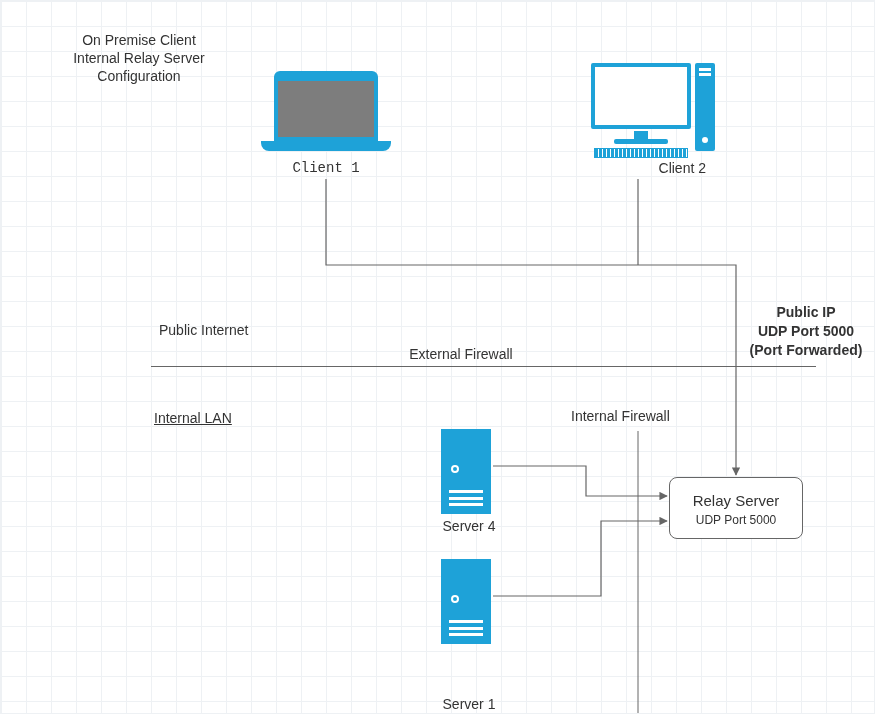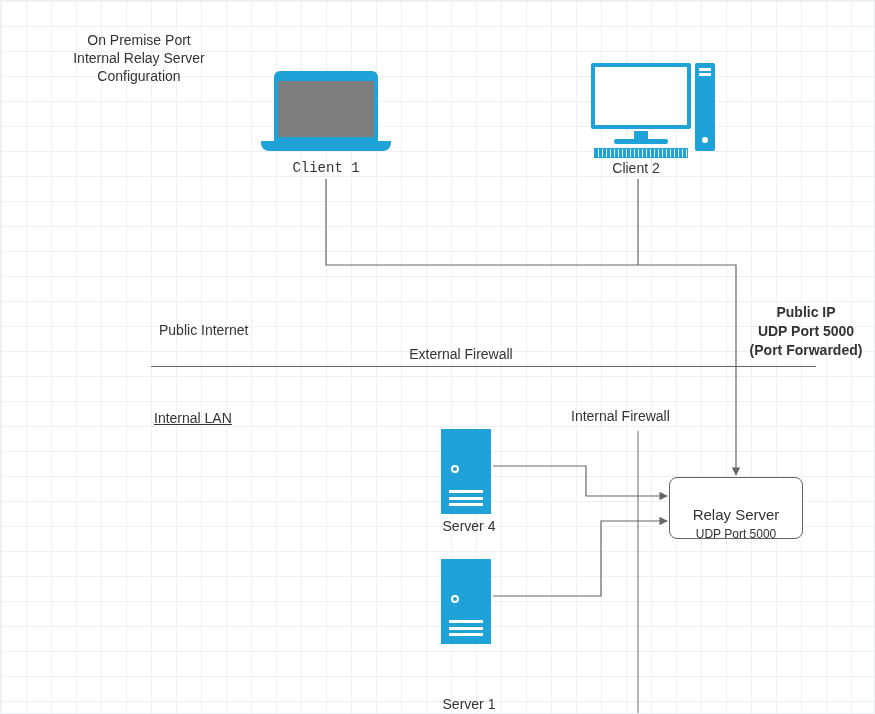--- a/index.html
+++ b/index.html
@@ -42,21 +42,21 @@
   }
   .label.left { text-align: left; }
   .label.bold { font-weight: 600; }
 
   .relay-box {
     position: absolute;
     border: 1px solid #666;
     border-radius: 8px;
     background: #fff;
     text-align: center;
-    padding-top: 28px;
+    padding-top: 14px;
     box-sizing: border-box;
   }
   .relay-box .t { font-size: 15px; }
   .relay-box .s { font-size: 12px; margin-top: 4px; color: #333; }
 
   
   .server {
     position: absolute;
     width: 50px;
     height: 85px;
@@ -170,38 +170,38 @@
     position: absolute;
     height: 0;
     border-top: 1px solid #666;
   }
 </style>
 </head>
 <body>
 
 <div class="canvas">
 
-  <div class="label" style="left:48px; top:30px; width:180px;">On Premise Port
+  <div class="label" style="left:48px; top:30px; width:180px;">On Premise Client
 Internal Relay Server
 Configuration</div>
 
   <div class="laptop" style="left:260px; top:70px;">
     <div class="lid"></div>
     <div class="base"></div>
   </div>
   <div class="label" style="left:260px; top:158px; width:130px;font-family:Liberation Mono, monospace;">Client 1</div>
 
   <div class="desktop" style="left:570px; top:62px;">
     <div class="tower"></div>
     <div class="monitor"></div>
     <div class="stand"></div>
     <div class="foot"></div>
     <div class="keyboard"></div>
   </div>
-  <div class="label" style="left:565px; top:158px; width:140px;">Client 2</div>
+  <div class="label" style="left:565px; top:158px; width:140px;text-align:right;">Client 2</div>
 
   <div class="label left" style="left:158px; top:320px;text-align:center;">Public Internet</div>
 
   <div class="label" style="left:350px; top:344px; width:220px;">External Firewall</div>
 
   <div class="hline" style="left:150px; top:365px; width:665px;"></div>
 
   <div class="label bold" style="left:740px; top:302px; width:130px; font-size:14px; line-height:1.35;">Public IP
 UDP Port 5000
 (Port Forwarded)</div>

